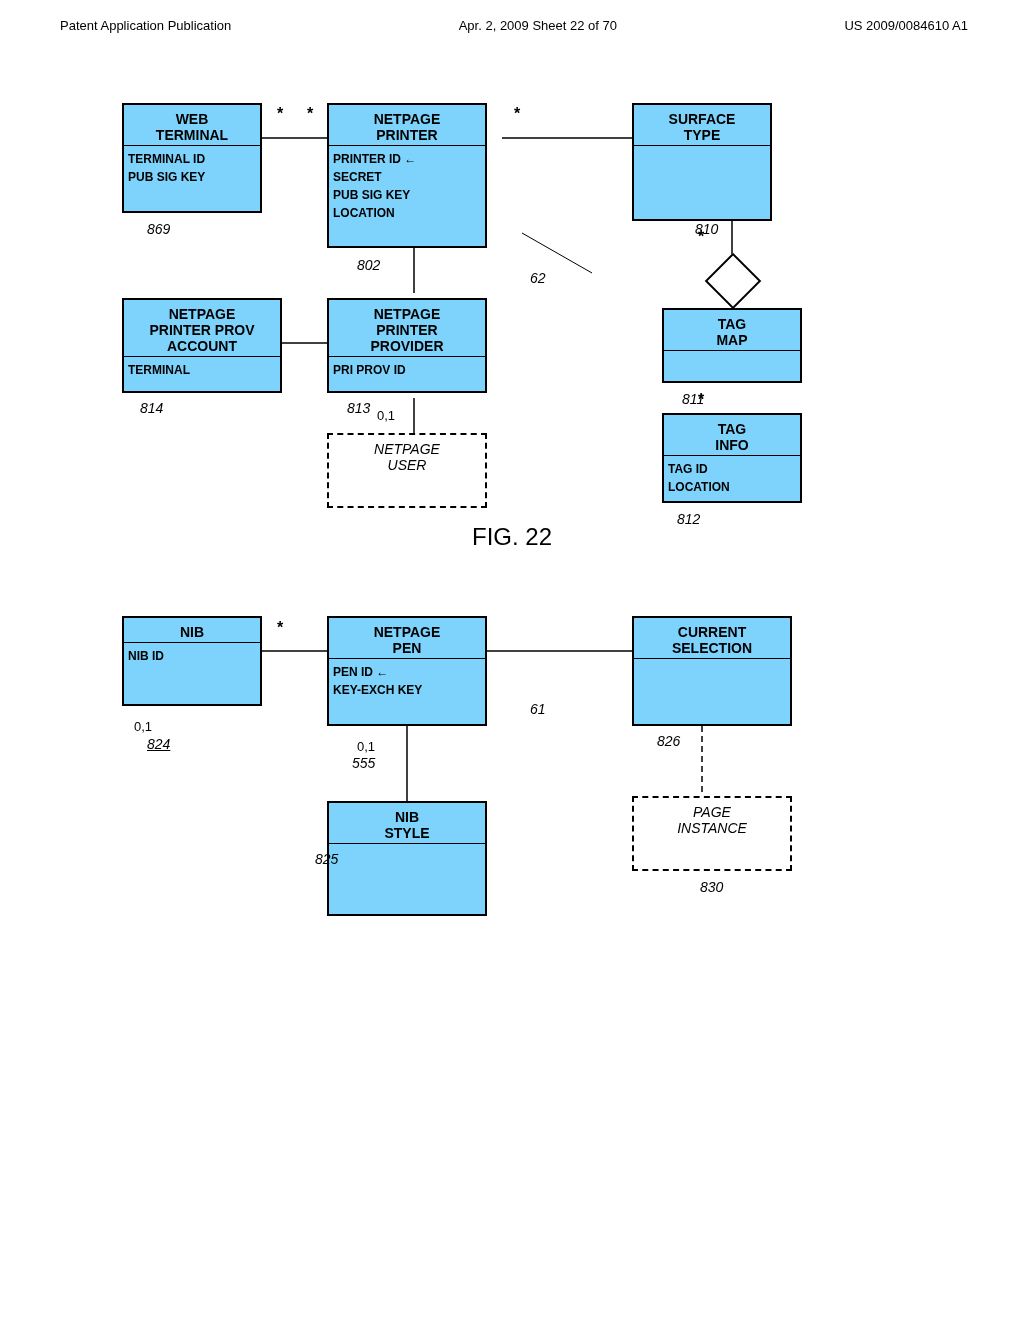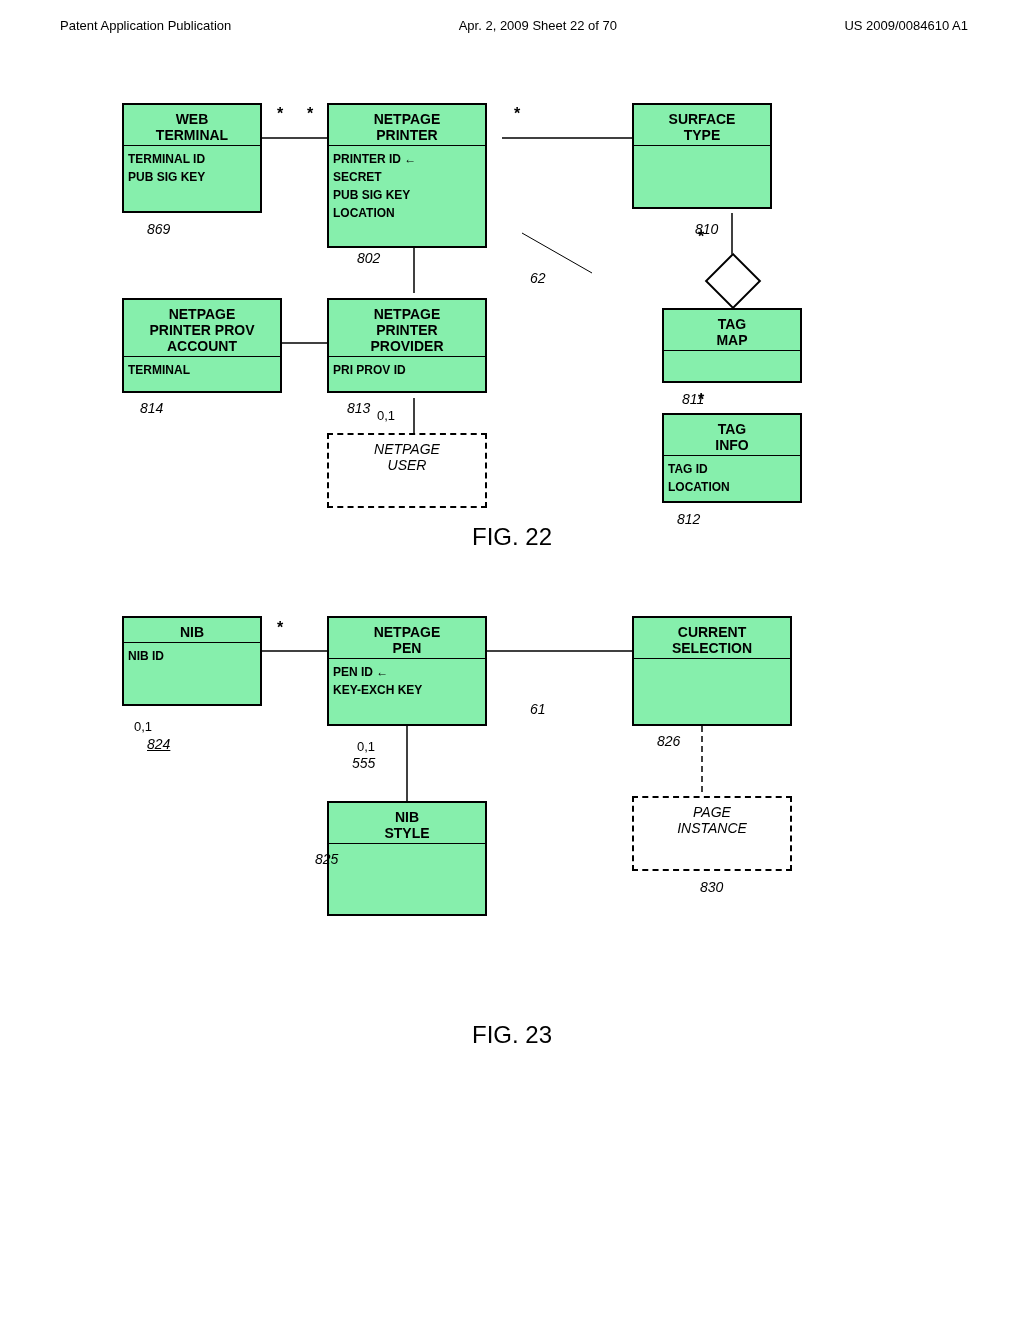--- a/index.html
+++ b/index.html
@@ -23,21 +23,21 @@
     .diagram-area {
       position: relative;
       width: 100%;
       padding: 0 60px;
     }
 
     
     .box {
       position: absolute;
       border: 2px solid #000;
-      background: #86efac;
+      background: #7dd3fc;
       text-align: center;
       font-size: 13px;
       font-weight: bold;
     }
 
     .box-dashed {
       position: absolute;
       border: 2px dashed #000;
       background: #fff;
       text-align: center;
@@ -147,27 +147,27 @@
     </div>
     <div style="position:absolute; left:85px; top:178px; font-size:14px; font-style:italic;">869</div>
 
     <div style="position:absolute; left:215px; top:62px; font-size:16px; font-weight:bold;">*</div>
     <div style="position:absolute; left:245px; top:62px; font-size:16px; font-weight:bold;">*</div>
 
     <div class="box" style="left:265px; top:60px; width:160px; height:145px;">
       <div class="title">NETPAGE<br>PRINTER</div>
       <div class="fields">PRINTER ID ←<br>SECRET<br>PUB SIG KEY<br>LOCATION</div>
     </div>
-    <div style="position:absolute; left:295px; top:207px; font-size:14px; font-style:italic;">802</div>
+    <div style="position:absolute; left:295px; top:214px; font-size:14px; font-style:italic;">802</div>
 
     <div style="position:absolute; left:452px; top:62px; font-size:16px; font-weight:bold;">*</div>
 
     <div style="position:absolute; left:468px; top:195px; font-size:14px; font-style:italic;margin-top:32px;">62</div>
 
-    <div class="box" style="left:570px; top:60px; width:140px; height:106px;">
+    <div class="box" style="left:570px; top:60px; width:140px; height:118px;">
       <div class="title">SURFACE<br>TYPE</div>
     </div>
     <div style="position:absolute; left:633px; top:178px; font-size:14px; font-style:italic;">810</div>
 
     <div style="position:absolute; left:636px; top:185px; font-size:16px; font-weight:bold;">*</div>
 
     <div class="diamond" style="left:651px; top:218px;"></div>
 
     <div class="box" style="left:600px; top:265px; width:140px; height:75px;">
       <div class="title">TAG<br>MAP</div>
@@ -253,16 +253,13 @@
     </div>
     <div style="position:absolute; left:253px; top:280px; font-size:14px; font-style:italic;">825</div>
 
     <div class="box-dashed" style="left:570px; top:225px; width:160px; height:75px;">
       <div class="title">PAGE<br>INSTANCE</div>
     </div>
     <div style="position:absolute; left:638px; top:308px; font-size:14px; font-style:italic;">830</div>
 
   </div>
 
-  <div class="fig-label">
-    <span>FIG. 23</span>
-  </div>
 </div>
 
 </body></html>

